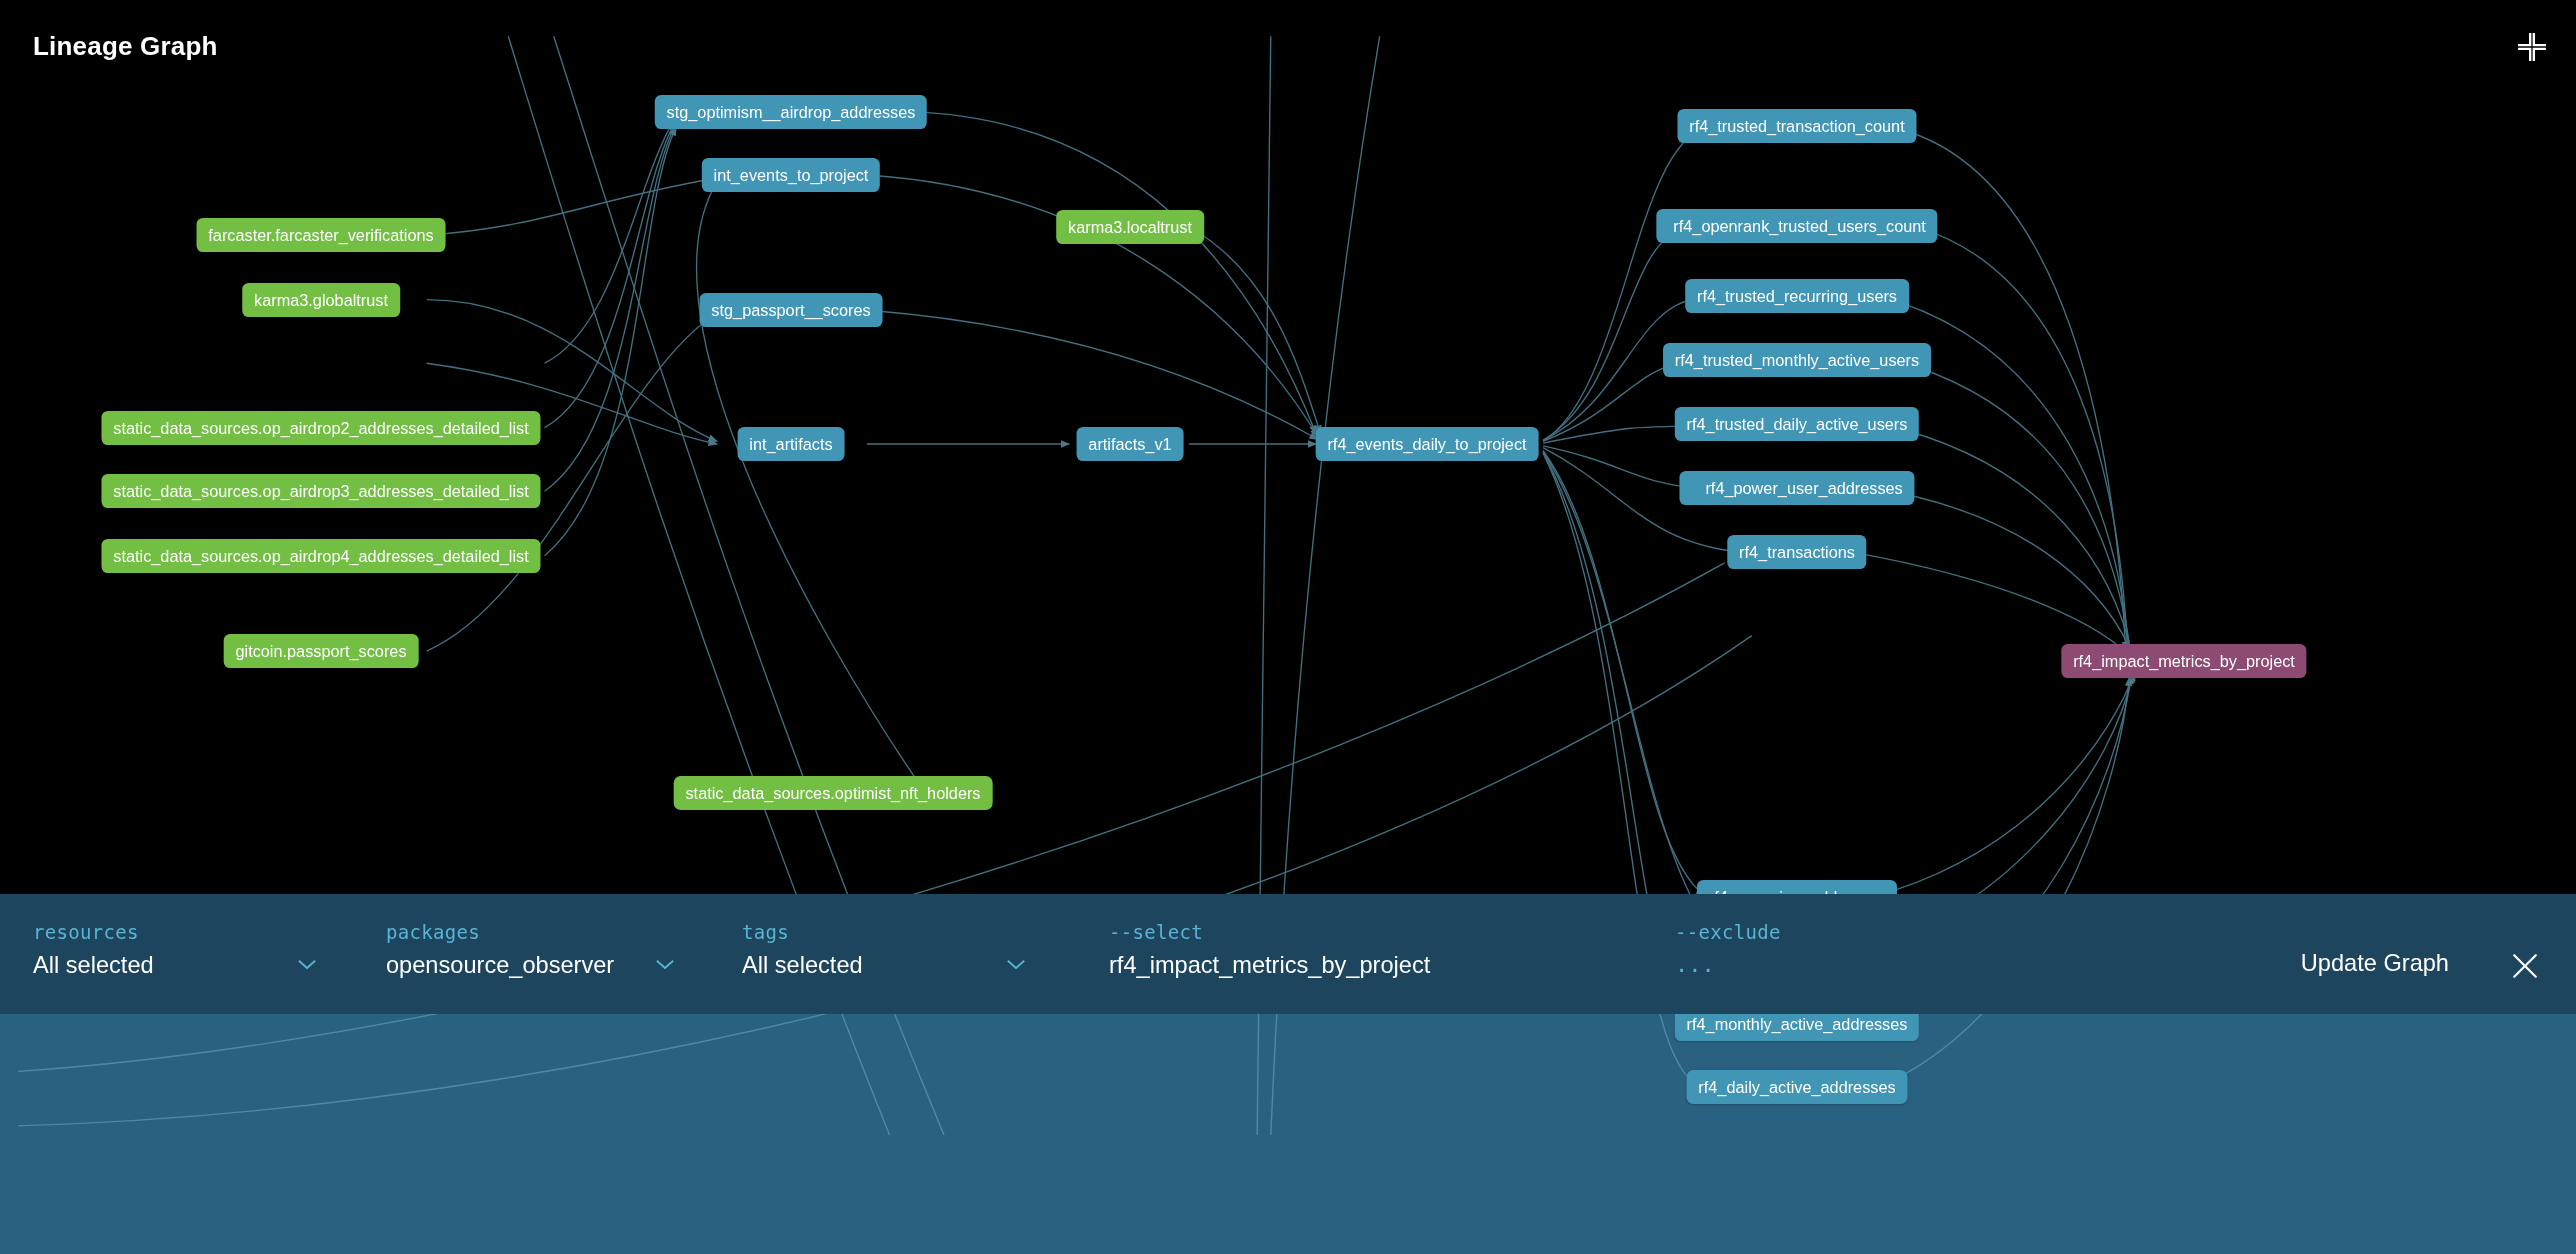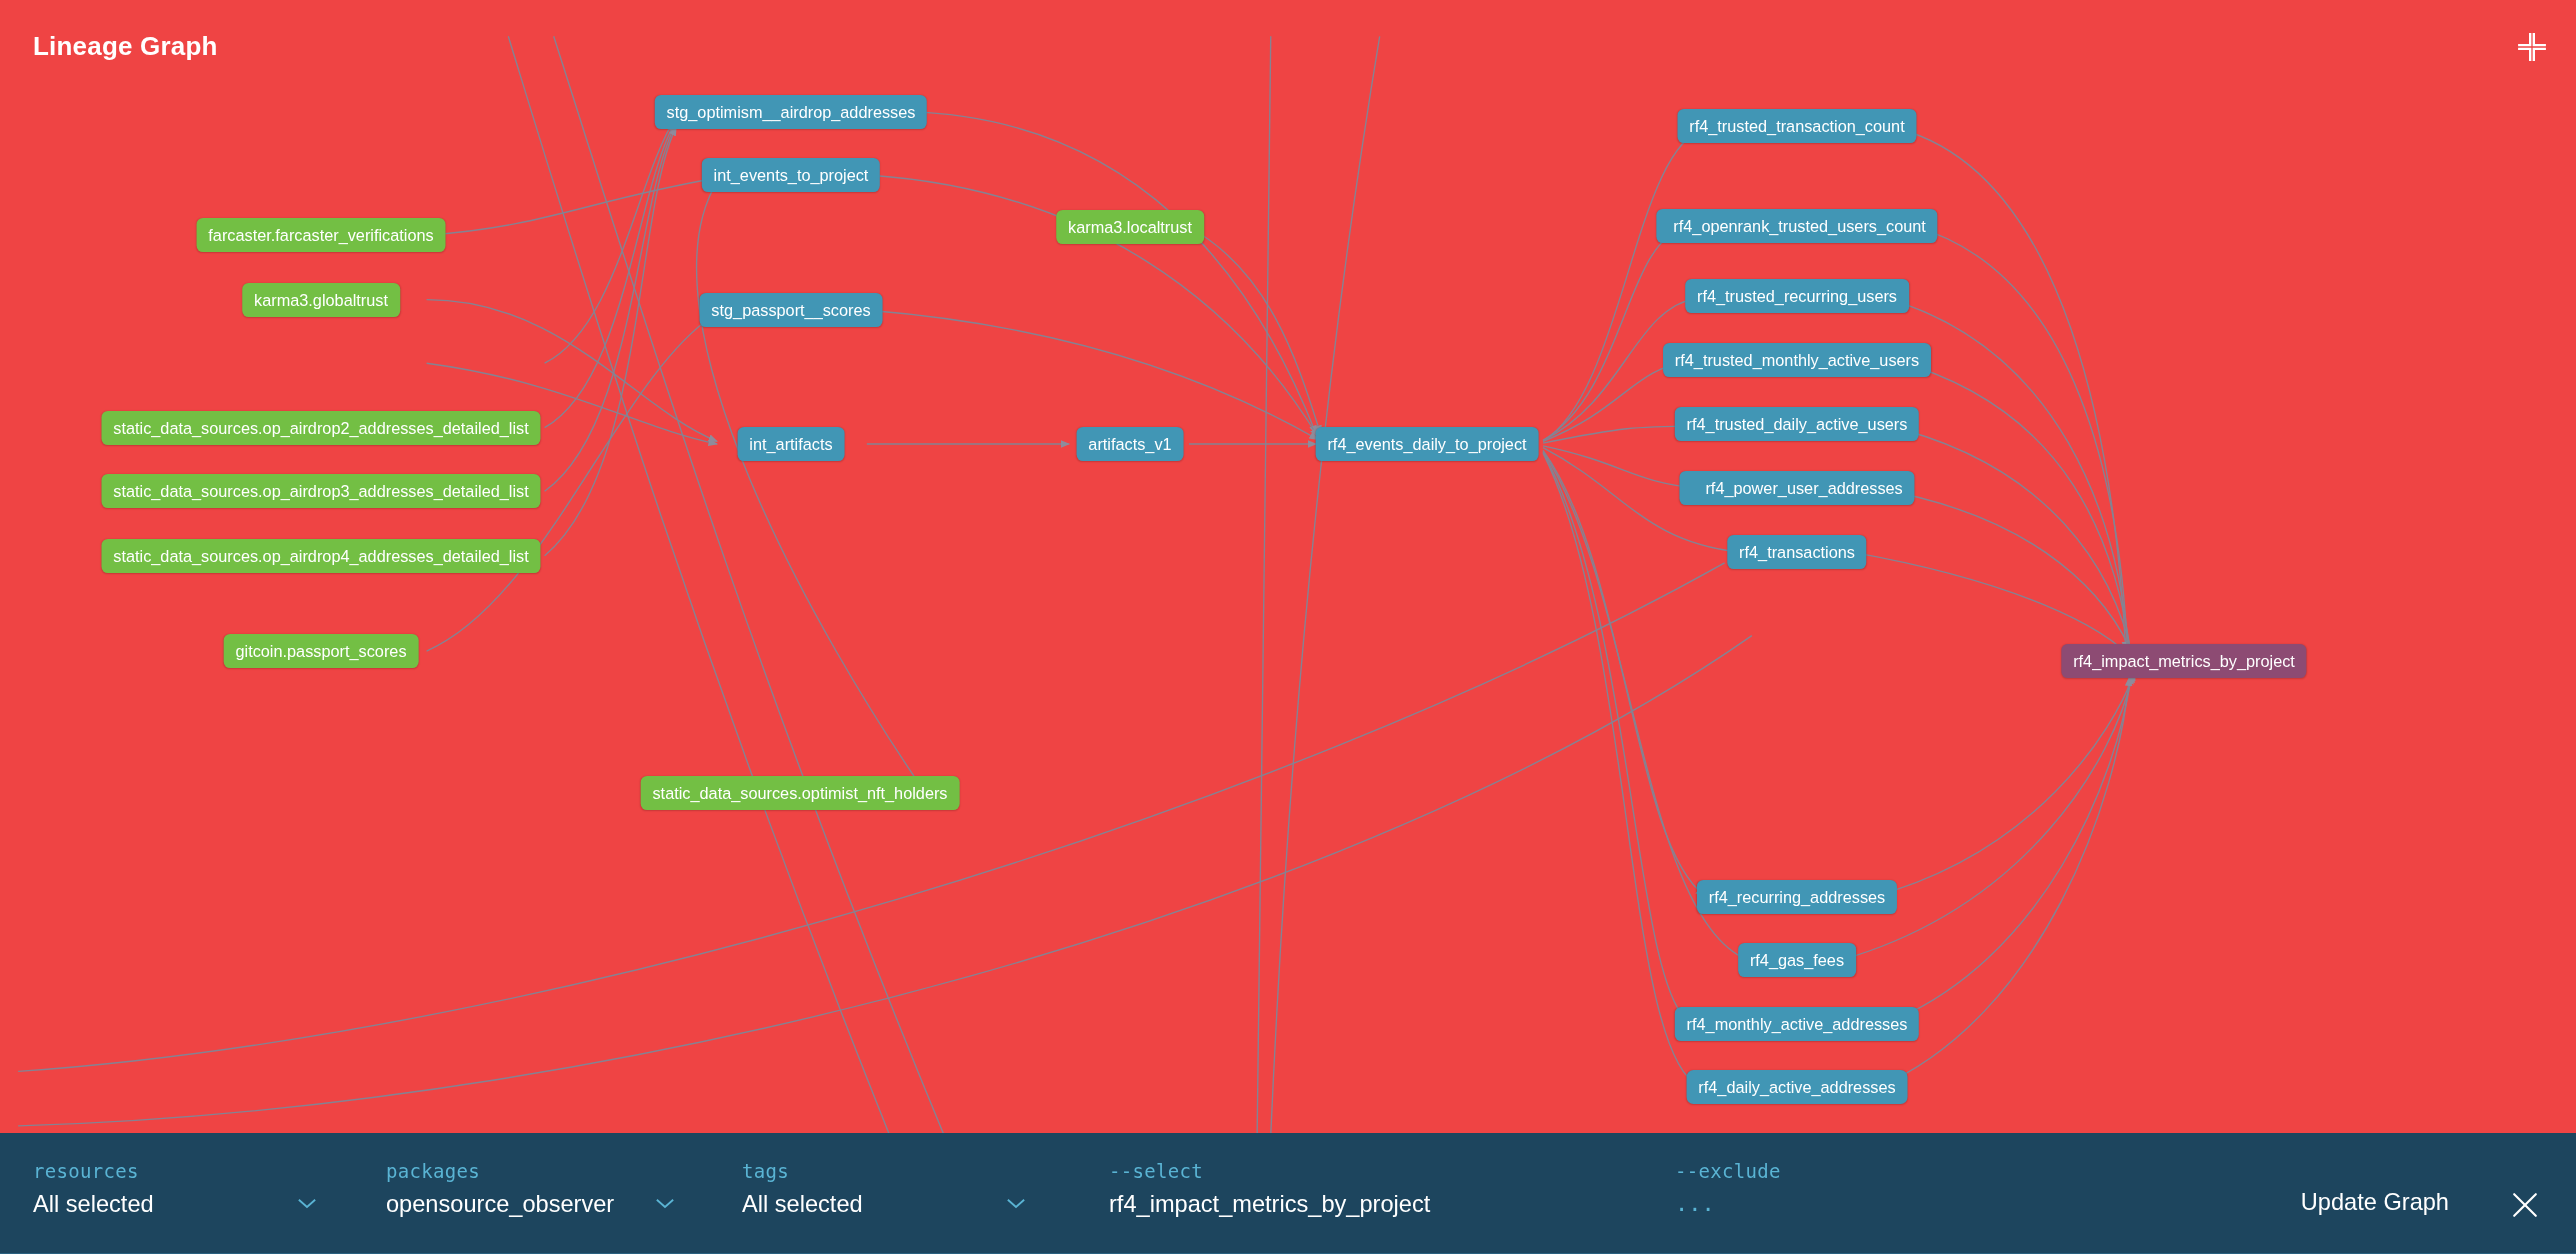--- a/index.html
+++ b/index.html
@@ -8,22 +8,22 @@
     width: 2576px;
     height: 1254px;
     overflow: hidden;
     background: #2a6180;
     font-family: "Liberation Sans", sans-serif;
   }
 
   #app {
     position: relative;
     width: 2576px;
-    height: 1253px;
-    background: #ef4444;
+    height: 1014px;
+    background: #000000;
   }
 
   
   #header {
     position: absolute;
     left: 0; top: 0;
     width: 2576px;
     height: 100px;
     z-index: 30;
   }
@@ -286,21 +286,21 @@
       </div>
       <div class="node source" style="left: 321px; top: 556px;">
         <span>static_data_sources.op_airdrop4_addresses_detailed_list</span>
       </div>
       <div class="node source" style="left: 321px; top: 651px;">
         <span>gitcoin.passport_scores</span>
       </div>
       <div class="node selected" style="left: 2184px; top: 661px;">
         <span>rf4_impact_metrics_by_project</span>
       </div>
-      <div class="node source" style="left: 800px; top: 793px;">
+      <div class="node source" style="left: 833px; top: 793px; border-radius: 7px;">
         <span>static_data_sources.optimist_nft_holders</span>
       </div>
       <div class="node model" style="left: 1797px; top: 897px;">
         <span>rf4_recurring_addresses</span>
       </div>
       <div class="node model" style="left: 1797px; top: 960px;">
         <span>rf4_gas_fees</span>
       </div>
       <div class="node model" style="left: 1797px; top: 1024px;">
         <span>rf4_monthly_active_addresses</span>

